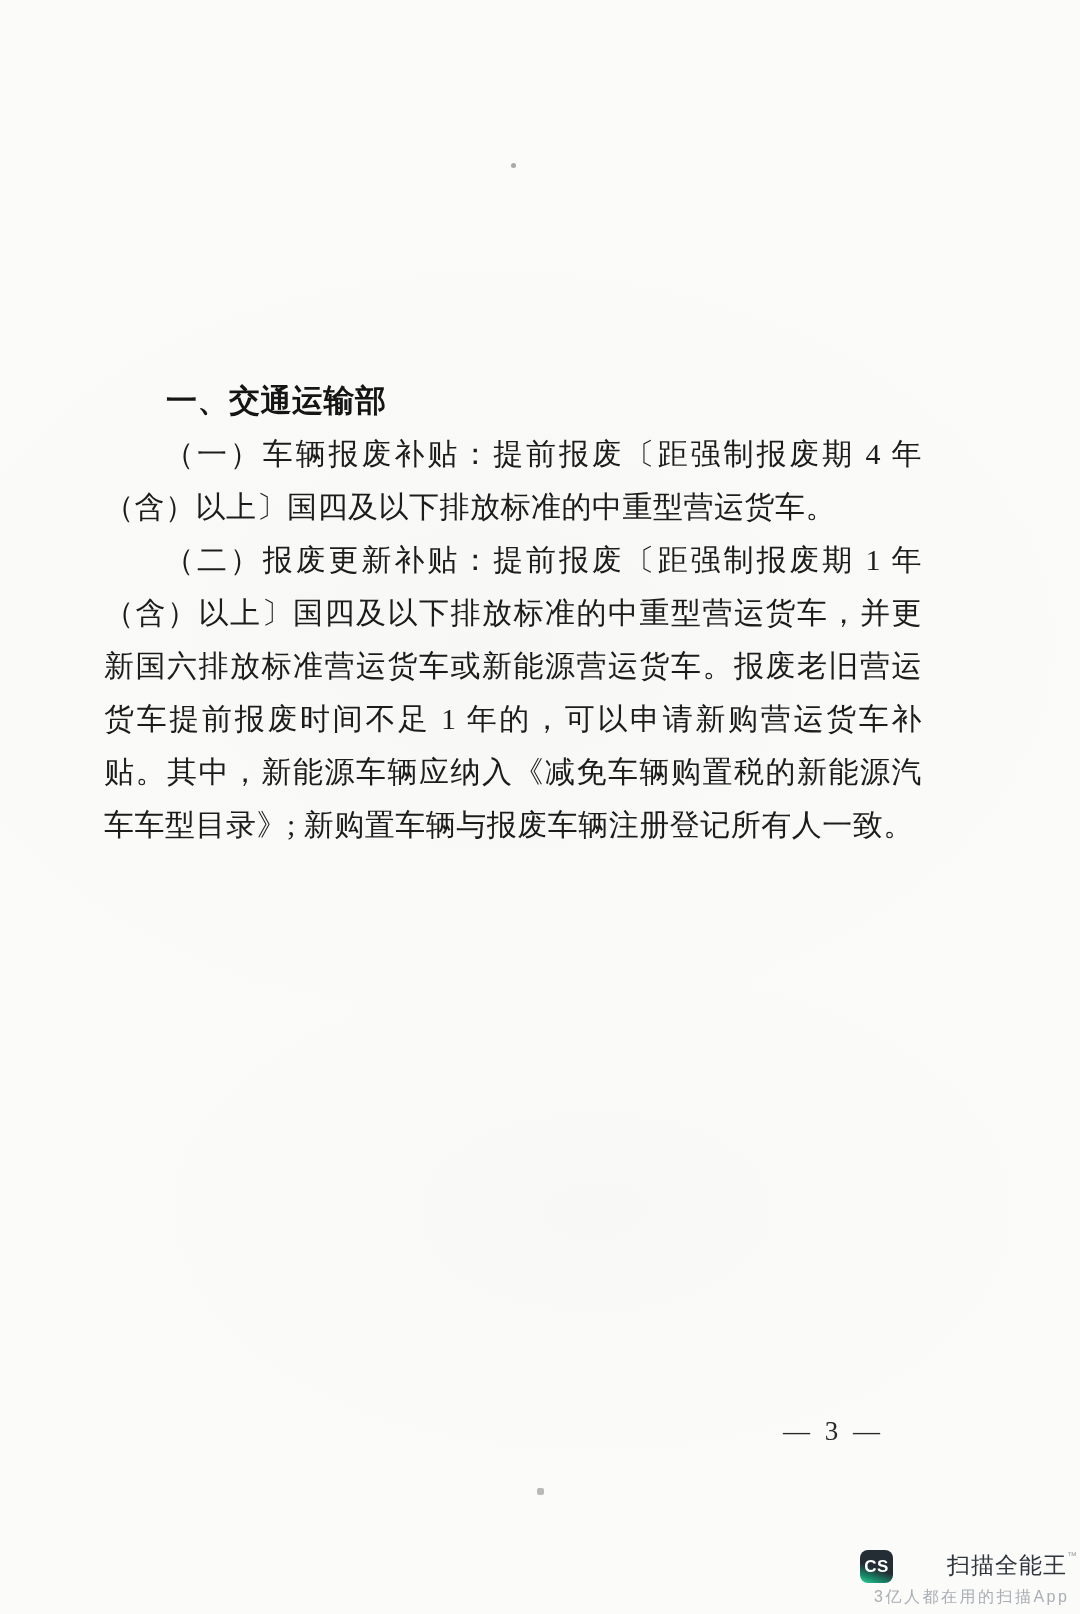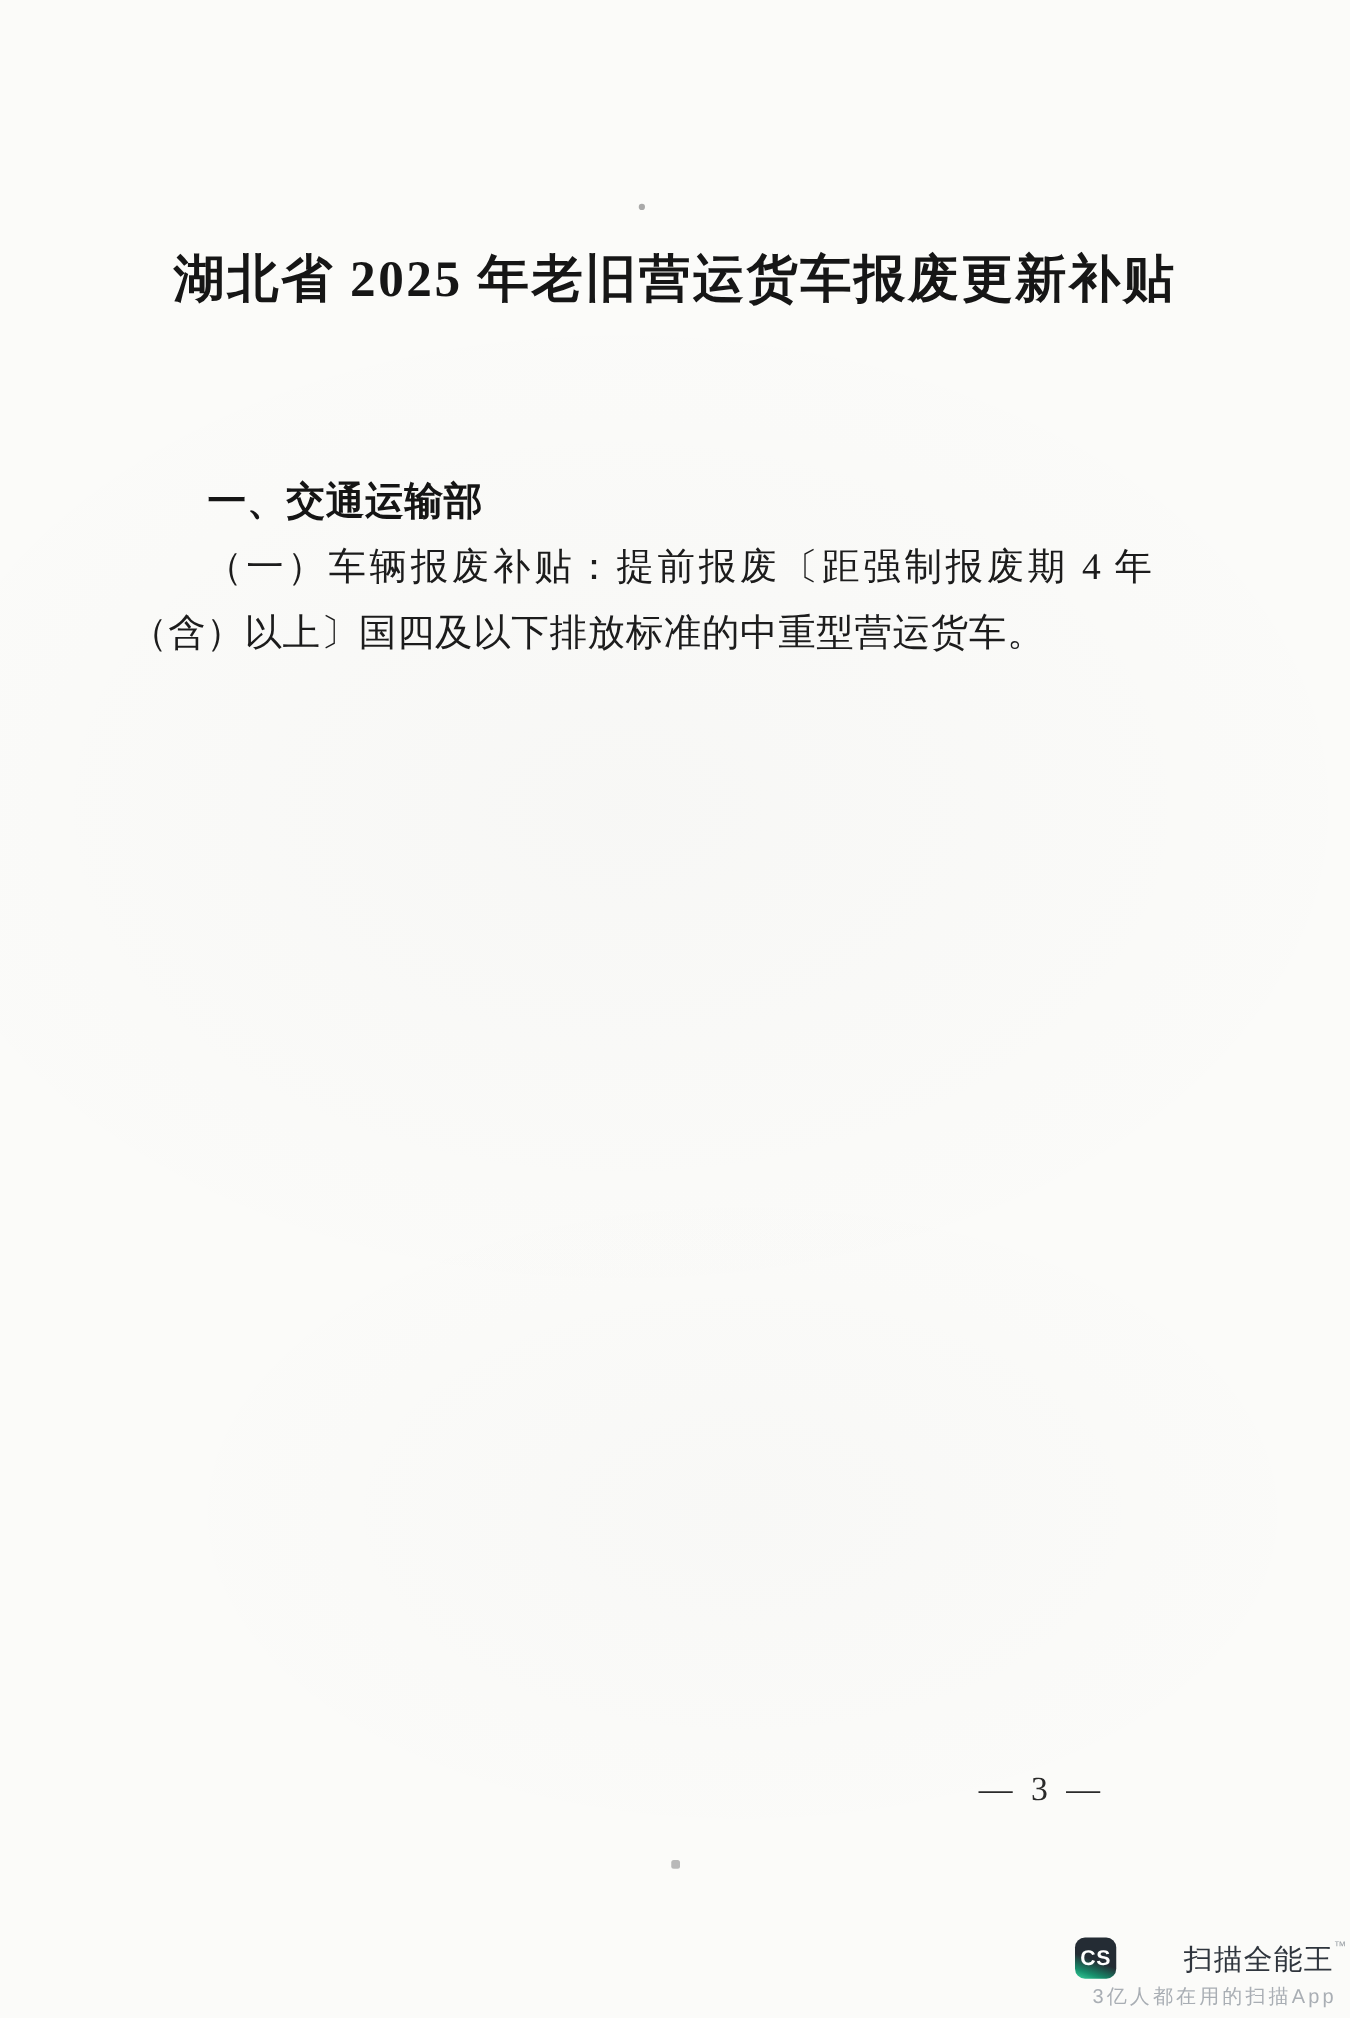--- a/index.html
+++ b/index.html
@@ -73,21 +73,21 @@
   .speck-1 { left: 511px; top: 163px; width: 5px; height: 5px; opacity: 0.75; }
   .speck-2 { left: 537px; top: 1488px; width: 7px; height: 7px; opacity: 0.6; border-radius: 2px; }
   .watermark {
     position: absolute;
     right: 2px;
     bottom: 6px;
     font-family: "Liberation Sans", "DejaVu Sans", sans-serif;
   }
   .wm-row {
     display: flex;
-    align-items: flex-end;
+    align-items: flex-start;
     gap: 9px;
   }
   .wm-logo {
     width: 33px;
     height: 33px;
     border-radius: 8px;
     background: linear-gradient(200deg, #242c34 0%, #242c34 55%, #178f6c 82%, #3ad29e 100%);
     color: #ffffff;
     font-size: 17px;
     font-weight: 700;
@@ -115,26 +115,26 @@
     letter-spacing: 2.5px;
     color: #a9aeb4;
   }
 </style>
 </head>
 <body>
 
 <div class="page">
 
   <h1 class="doc-title">
-    <span class="title-line">湖北省 2025 年老旧营运货车报废更新补贴</span>
   </h1>
 
   <div class="doc-body">
     <h2 class="section-heading">一、交通运输部</h2>
     <p>（一）车辆报废补贴：提前报废〔距强制报废期 4 年（含）以上〕国四及以下排放标准的中重型营运货车。</p>
+    <p>（二）报废更新补贴：提前报废〔距强制报废期 1 年（含）以上〕国四及以下排放标准的中重型营运货车，并更新国六排放标准营运货车或新能源营运货车。报废老旧营运货车提前报废时间不足 1 年的，可以申请新购营运货车补贴。其中，新能源车辆应纳入《减免车辆购置税的新能源汽车车型目录》; 新购置车辆与报废车辆注册登记所有人一致。</p>
   </div>
 
   <div class="page-number">— 3 —</div>
 
   <span class="speck speck-1"></span>
   <span class="speck speck-2"></span>
 
   <div class="watermark">
     <div class="wm-row">
       <div class="wm-logo">

